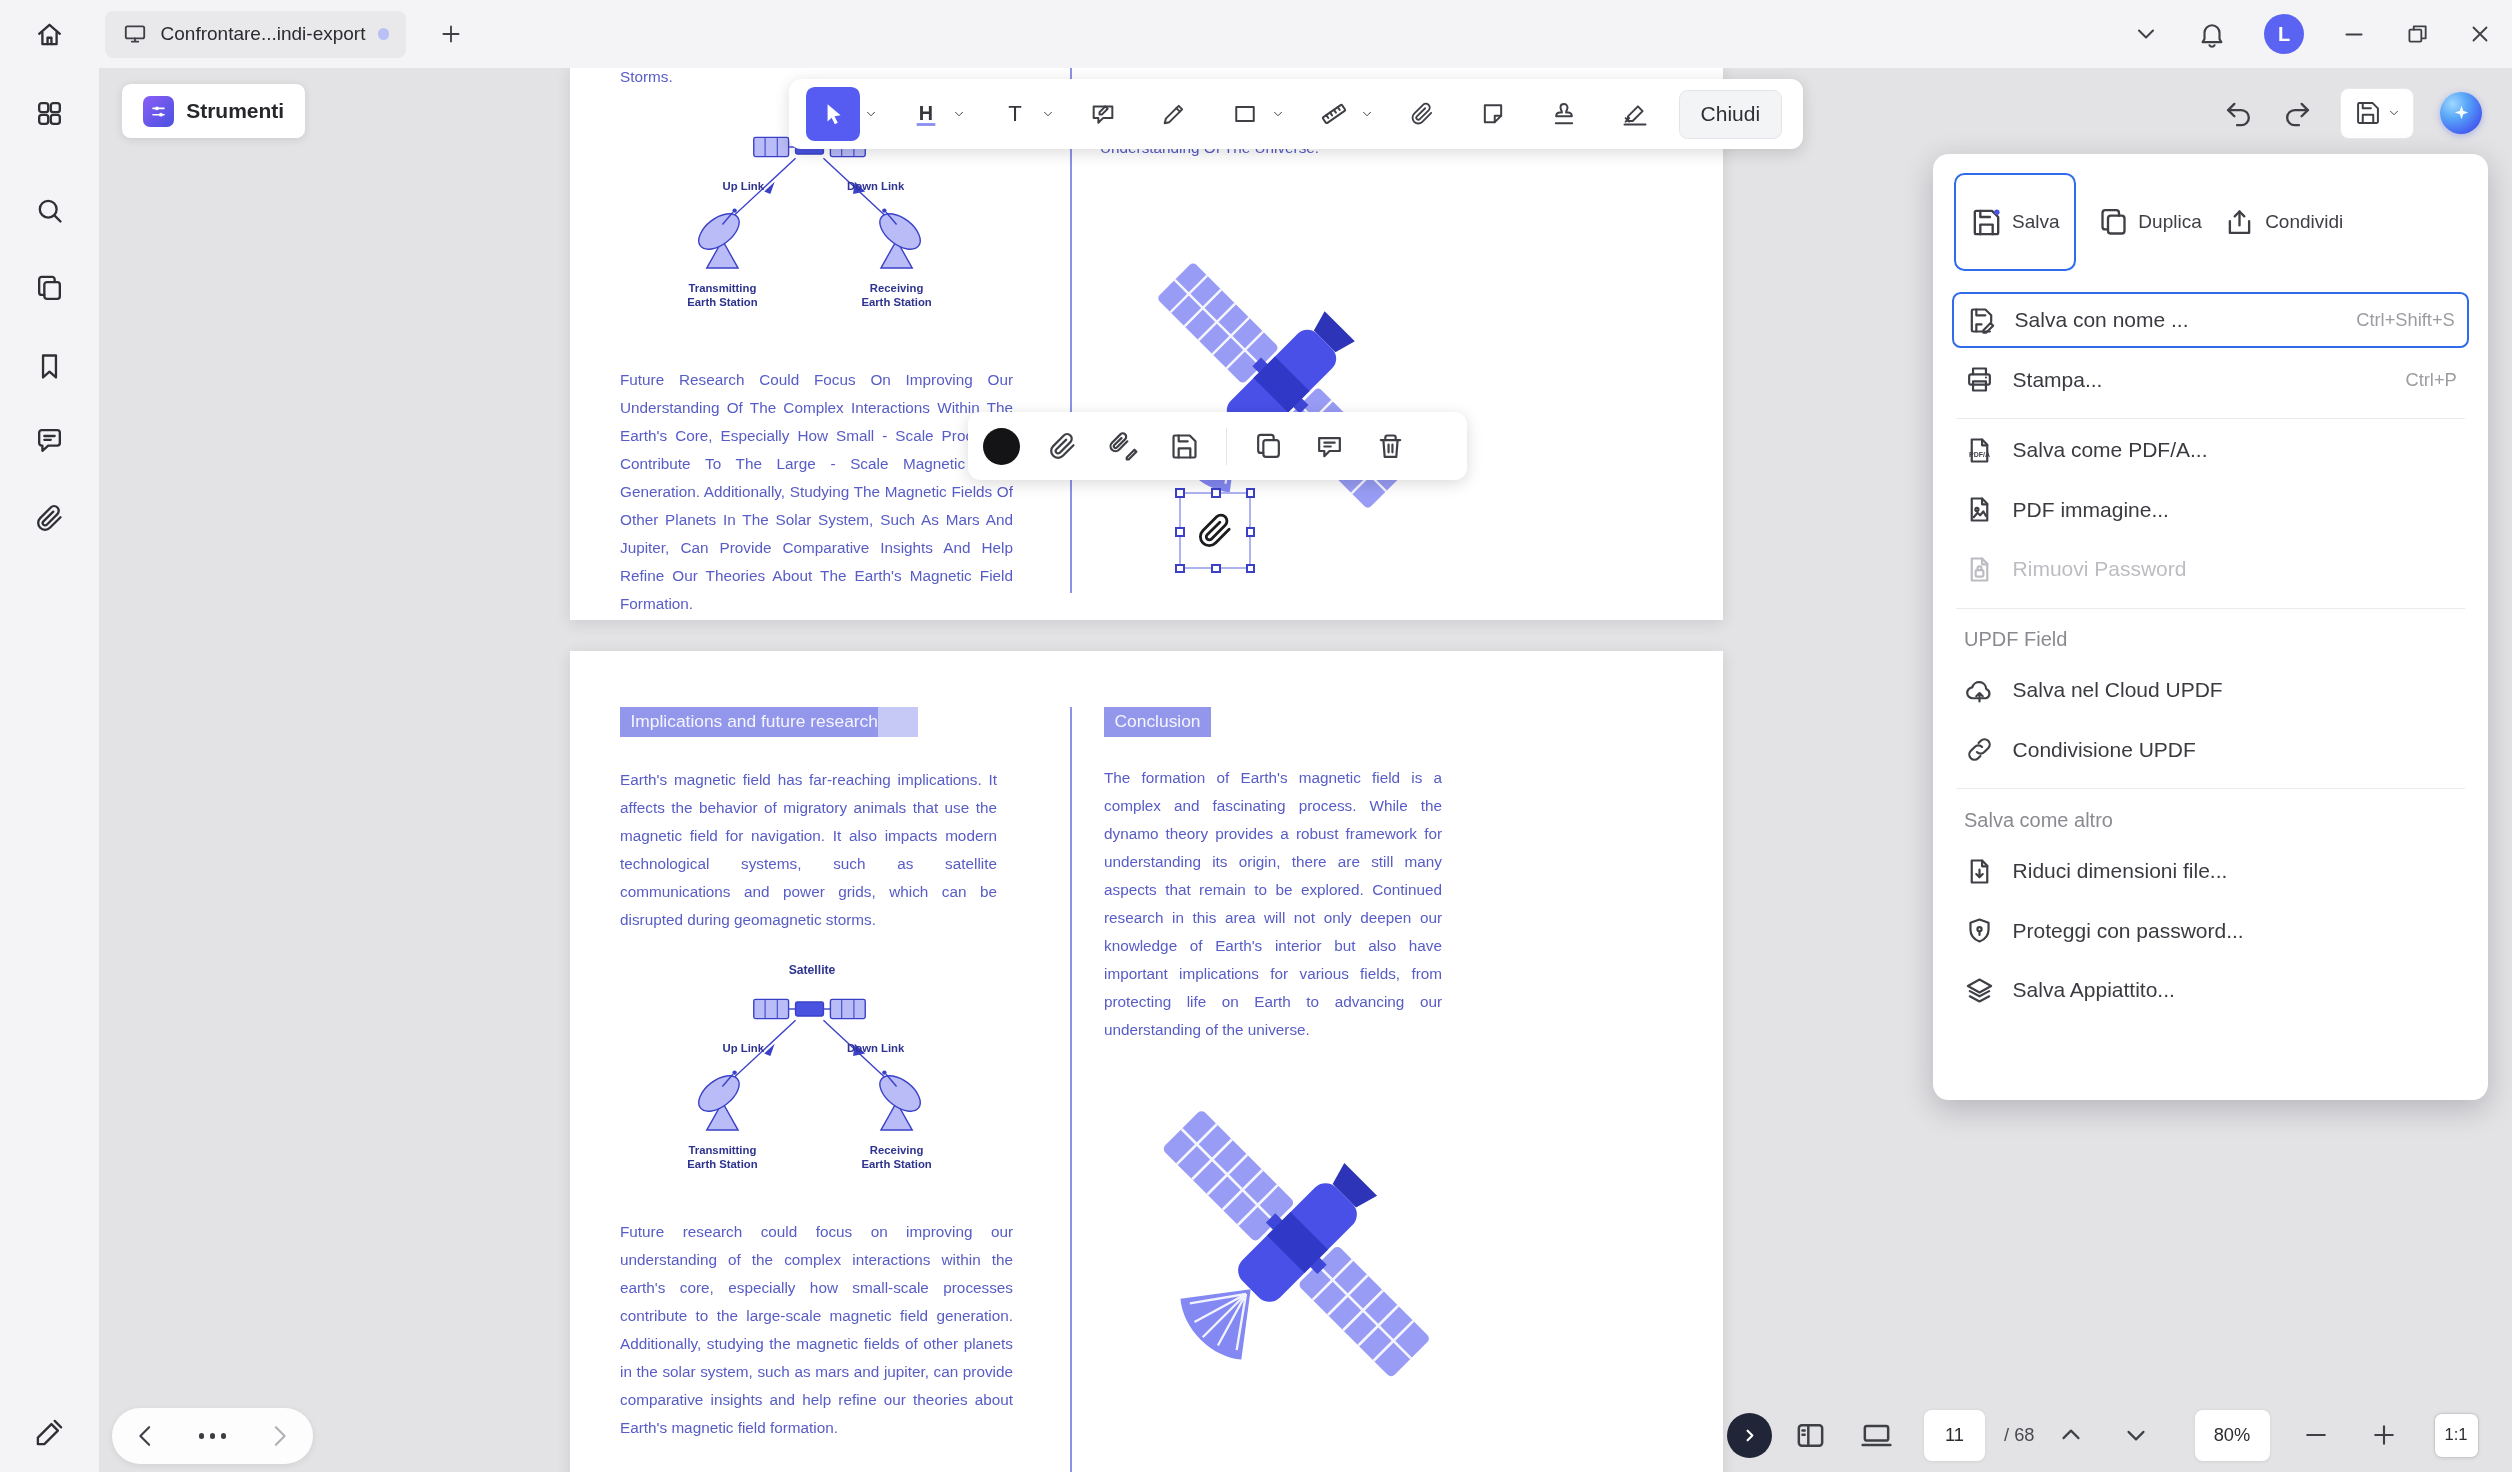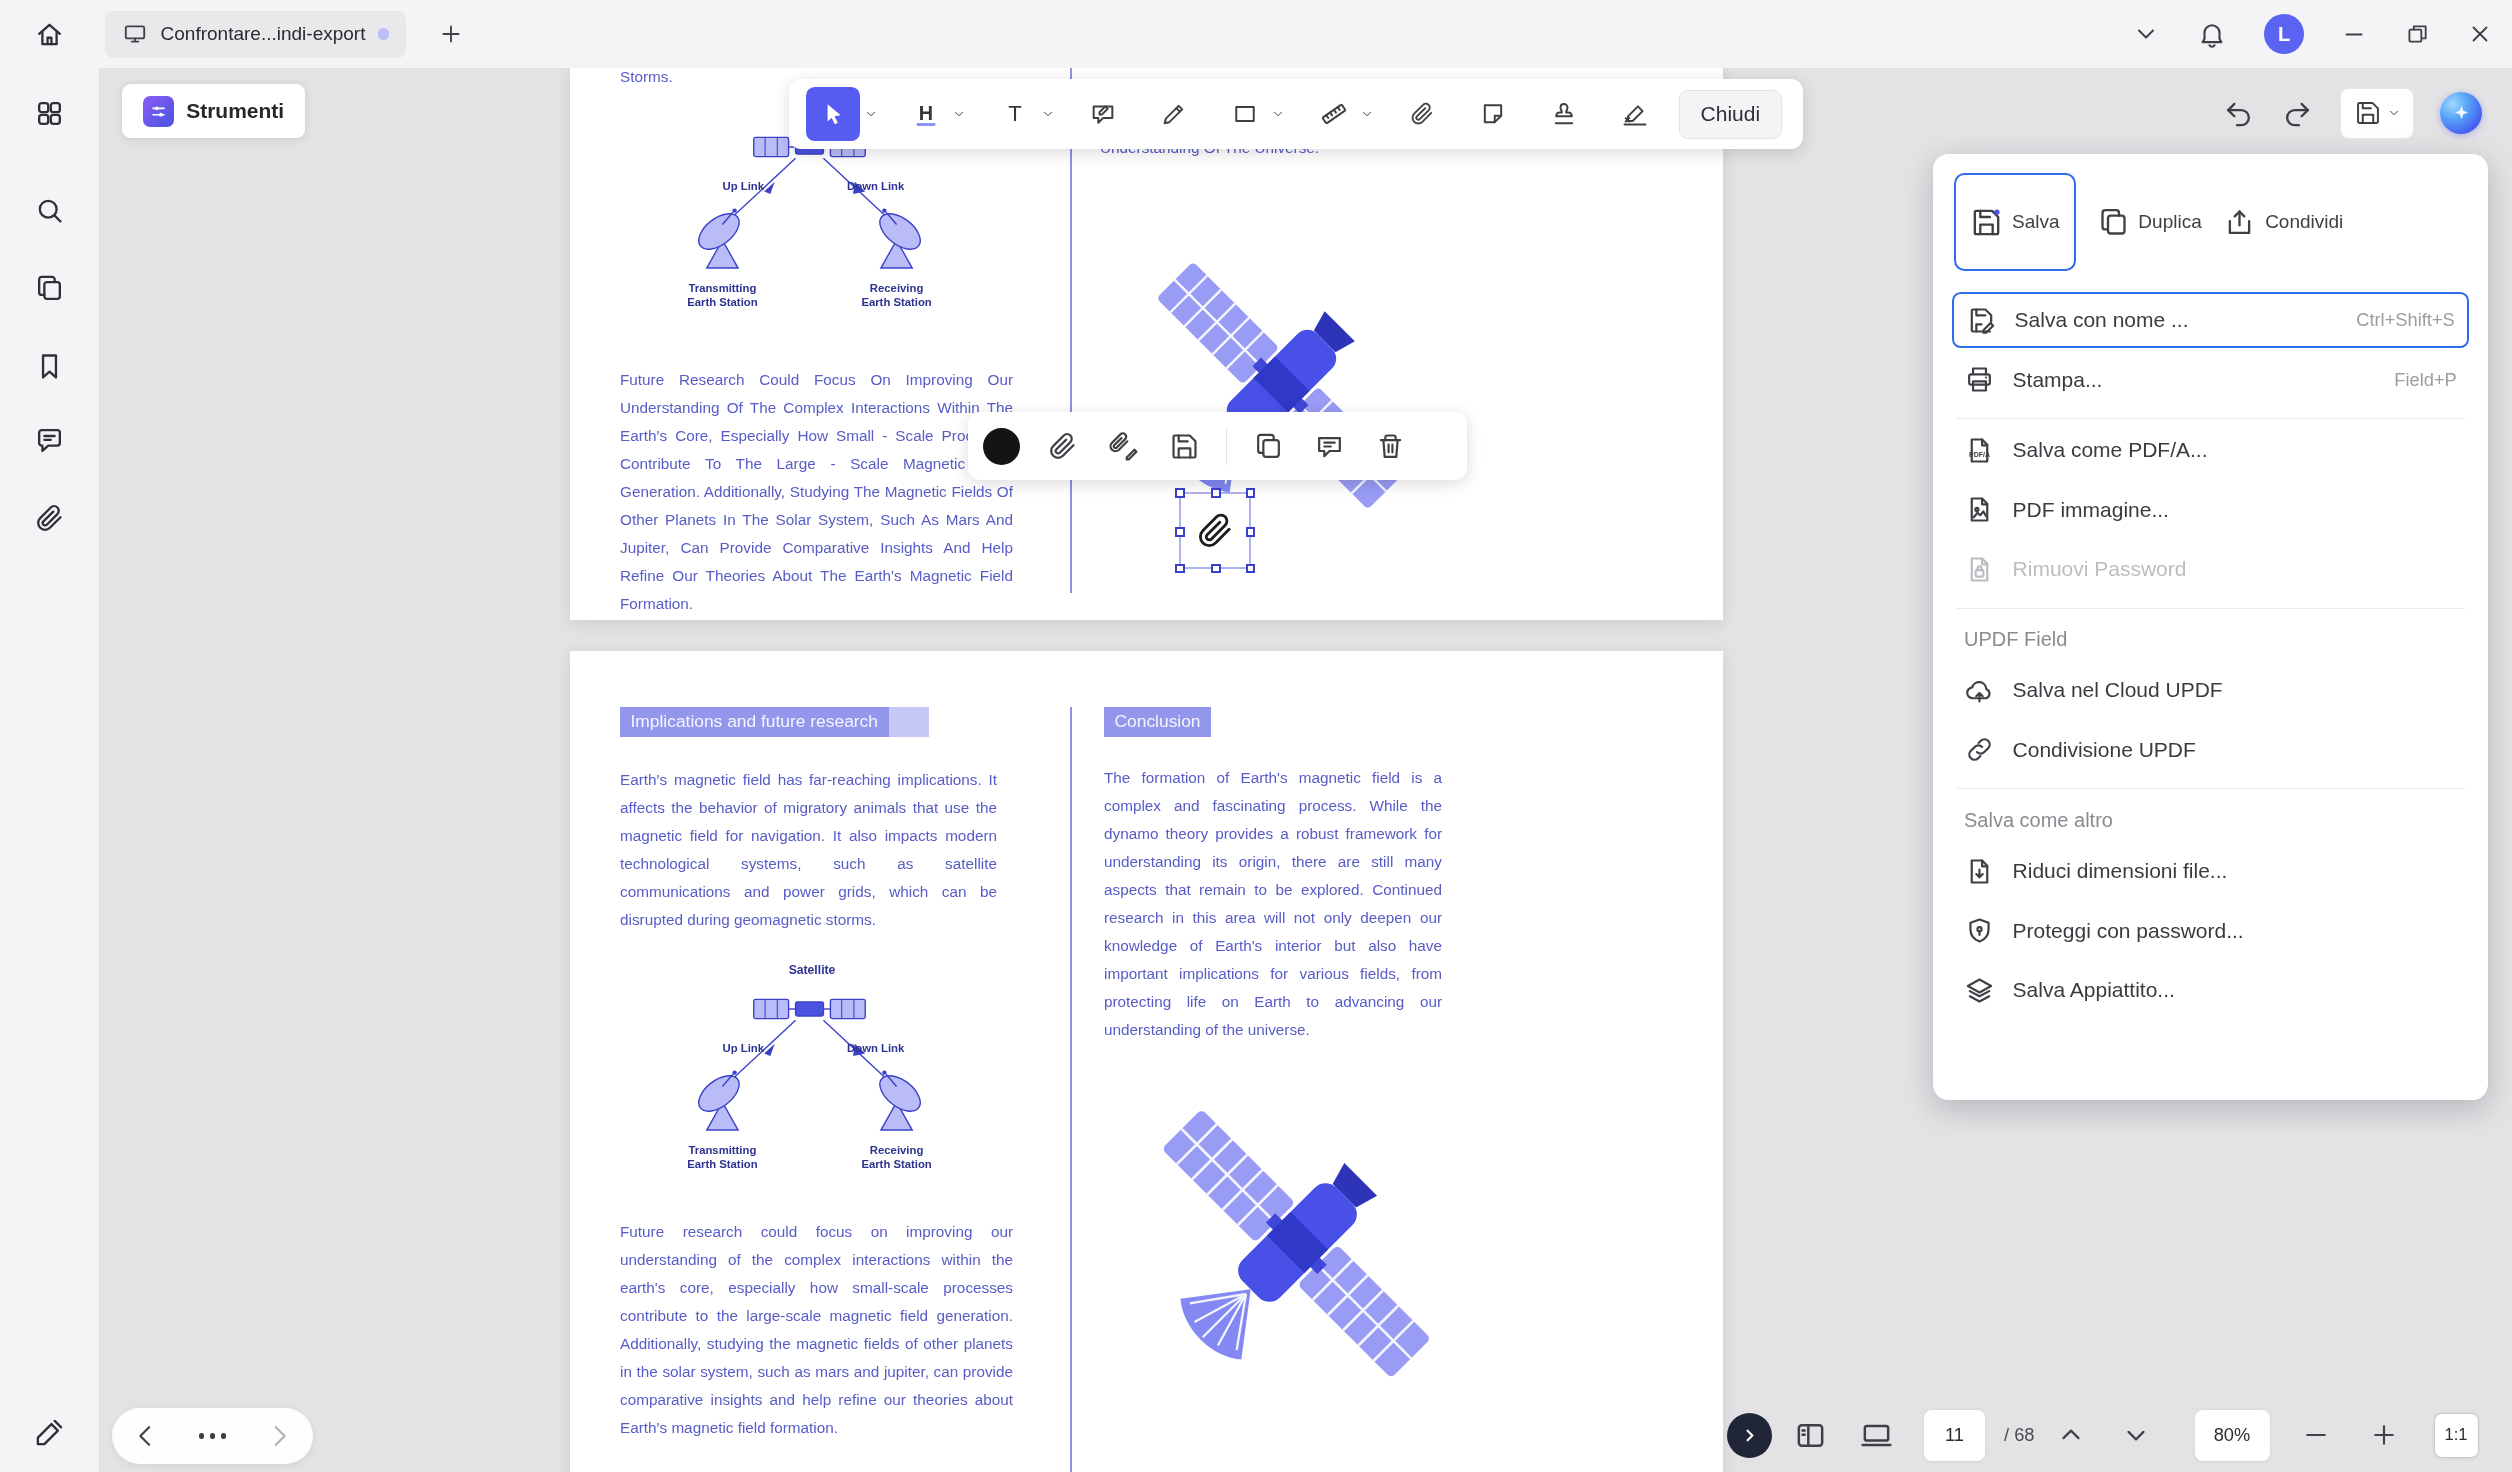--- a/index.html
+++ b/index.html
@@ -17,21 +17,21 @@
   .tabdot{width:11.3px;height:11.3px;border-radius:50%;background:#b9c0f6}
   #plus-tab{position:absolute;left:438px;top:21px;z-index:5}
   #chrome-right{position:absolute;right:19px;top:0;height:68px;display:flex;align-items:center;gap:37px;z-index:5}
   .avatar{width:40px;height:40px;border-radius:50%;background:#5b63f2;color:#fff;font-size:20px;font-weight:700;display:flex;align-items:center;justify-content:center}
   
   .page{position:absolute;left:570px;width:1153px;background:#fff;box-shadow:0 2.6px 14px rgba(40,40,70,.12);z-index:1}
   .pfrag{position:absolute;font-size:15.3px;color:#575cc6}
   .para{position:absolute;font-size:15.3px;line-height:28px;text-align:justify;color:#575cc6}
   .vdiv{position:absolute;width:1.7px;background:#8d91e8}
   .hl{position:absolute;display:inline-block;color:#f5f5ff;font-size:17.4px;font-weight:400;padding:3.5px 10.5px 5.2px;white-space:nowrap}
-  .hl1{background:linear-gradient(90deg,#9397ec calc(100% - 40px),#c6c8f6 calc(100% - 40px));padding-right:51px}
+  .hl1{background:linear-gradient(90deg,#9397ec calc(100% - 40px),#c6c8f6 calc(100% - 40px));padding-right:40px}
   .hl2{background:#9397ec}
   .sat-cap{position:absolute;font-size:12.2px;font-weight:700;color:#2e338f;text-align:center}
   .diagram text{font-size:13px;font-weight:700;fill:#2e338f;stroke:none;text-anchor:middle;font-family:"Liberation Sans",sans-serif}
   
   #strumenti{position:absolute;left:122px;top:84px;height:54px;background:#fff;border-radius:8.7px;display:flex;align-items:center;gap:12.2px;padding:0 21px;box-shadow:0 1.7px 8.7px rgba(0,0,0,.10);z-index:6;cursor:pointer}
   #strumenti .lbl{font-size:21px;font-weight:700;color:#26272b}
   .tools-tile{width:31px;height:31px;border-radius:7px;background:linear-gradient(135deg,#8a5ef5,#4a52e0);display:flex;align-items:center;justify-content:center}
   #ctoolbar{position:absolute;left:789px;top:79px;width:1014px;height:70px;background:#fff;border-radius:12.2px;box-shadow:0 3.5px 15.7px rgba(0,0,0,.14);display:flex;align-items:center;padding:0 17.4px;z-index:7}
   .tgrp{display:flex;align-items:center;margin-right:26px}
   .tbox{width:45px;height:45px;border-radius:8.7px;display:flex;align-items:center;justify-content:center;cursor:pointer}
@@ -543,21 +543,21 @@
     </div>
 
     <div class="prow">
       <svg class="ic" width="31" height="31" viewBox="0 0 24 24">
           <path d="M7 8V3.5h10V8"></path>
           <rect x="4" y="8" width="16" height="8" rx="1.5"></rect>
           <rect x="7" y="13.5" width="10" height="7"></rect>
           <circle cx="17" cy="10.5" r=".8" fill="#3f4046" stroke="none"></circle>
         </svg>
       <span>Stampa...</span>
-      <span class="pshort">Field+P</span>
+      <span class="pshort">Ctrl+P</span>
     </div>
 
     <div class="pdiv"></div>
 
     <div class="prow">
       <svg class="ic" width="31" height="31" viewBox="0 0 24 24" style="font-size:24px">
           <path d="M6 3.5h8l4 4v13H6z"></path>
           <path d="M14 3.5V8h4"></path>
           <text x="12" y="17" font-size="5.4" font-weight="700" text-anchor="middle" fill="#3f4046" stroke="none" font-family="Liberation Sans, sans-serif">PDF/A</text>
         </svg>

